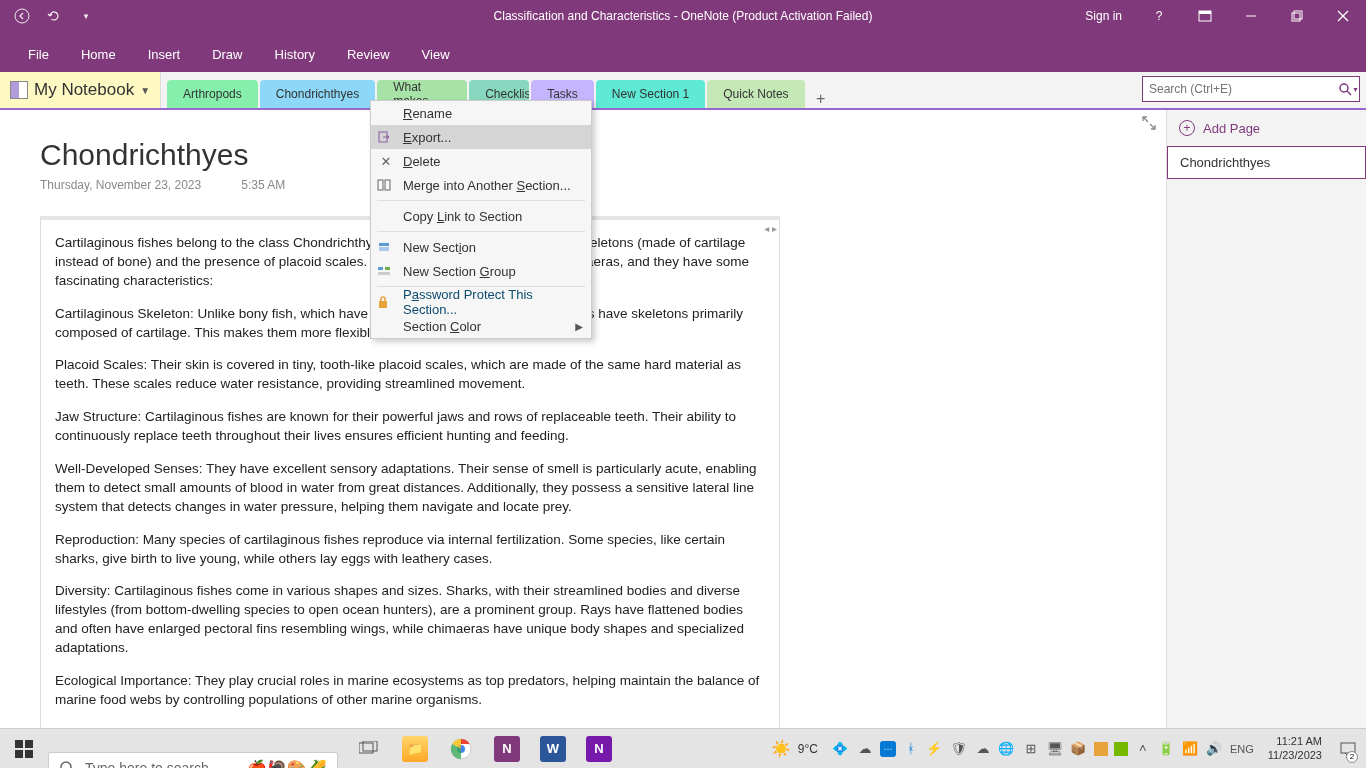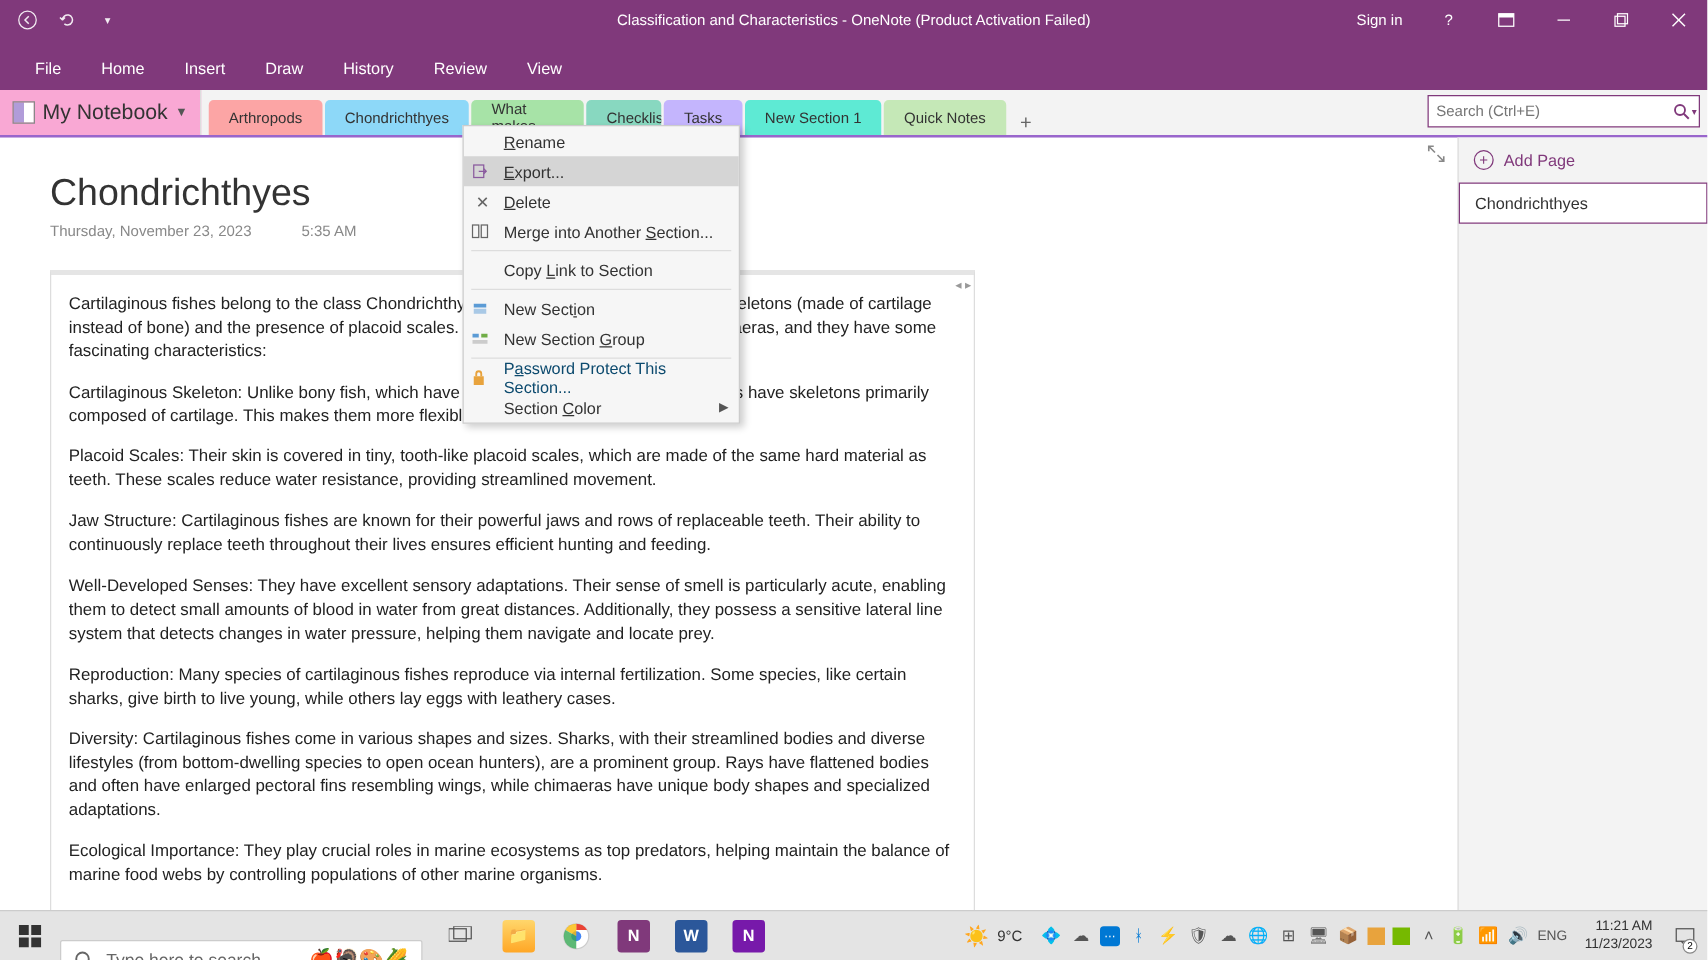--- a/index.html
+++ b/index.html
@@ -13,27 +13,27 @@
 .titlebar .right { margin-left: auto; display: flex; align-items: center; }
 .titlebar .signin { padding: 0 14px; cursor: pointer; font-size: 12px; }
 .titlebar .sys-btn { width: 46px; height: 32px; display: flex; align-items: center; justify-content: center; cursor: pointer; }
 
 
 .ribbon { height: 40px; background: #80397B; display: flex; align-items: flex-end; padding-left: 12px; }
 .ribbon-tab { color: #fff; font-size: 13px; padding: 10px 16px; cursor: pointer; }
 
 
 .toolbar-row { height: 38px; display: flex; align-items: stretch; background: #F3F3F3; border-bottom: 2px solid #9966CC; }
-.notebook-picker { display: flex; align-items: center; padding: 0 10px; gap: 6px; cursor: pointer; background: #f9a8d4; border-right: 1px solid #ddd; }
+.notebook-picker { display: flex; align-items: center; padding: 0 10px; gap: 6px; cursor: pointer; background: #fef9c3; border-right: 1px solid #ddd; }
 .notebook-icon { width: 18px; height: 18px; background: linear-gradient(to right, #B19CD9 50%, #fff 50%); border: 1px solid #888; }
 .notebook-name { font-size: 17px; color: #333; }
 .notebook-chev { font-size: 10px; color: #555; }
 .section-tabs { display: flex; align-items: flex-end; padding-left: 6px; gap: 0; flex: 1; overflow: hidden; }
 .section-tab { height: 28px; padding: 0 16px; display: flex; align-items: center; font-size: 12px; color: #333; border-radius: 4px 4px 0 0; margin-right: 2px; cursor: pointer; position: relative; }
-.tab-yellow { background: #fca5a5; }
+.tab-yellow { background: #86efac; }
 .tab-blue { background: #8DD8F8; }
 .tab-blue.active { background: #8DD8F8; z-index: 2; }
 .tab-green { background: #A7E3A7; }
 .tab-teal { background: #88D8C0; }
 .tab-pink { background: #c4b5fd; }
 .tab-cyan { background: #5eead4; }
 .tab-qn { background: #C5E8B7; }
 .add-section { width: 28px; display: flex; align-items: center; justify-content: center; color: #666; cursor: pointer; font-size: 16px; }
 .search-wrap { width: 218px; margin: 4px 6px; position: relative; }
 .search-input { width: 100%; height: 26px; border: 1px solid #80397B; padding: 0 26px 0 6px; font-size: 12px; color: #888; background: #fff; }

